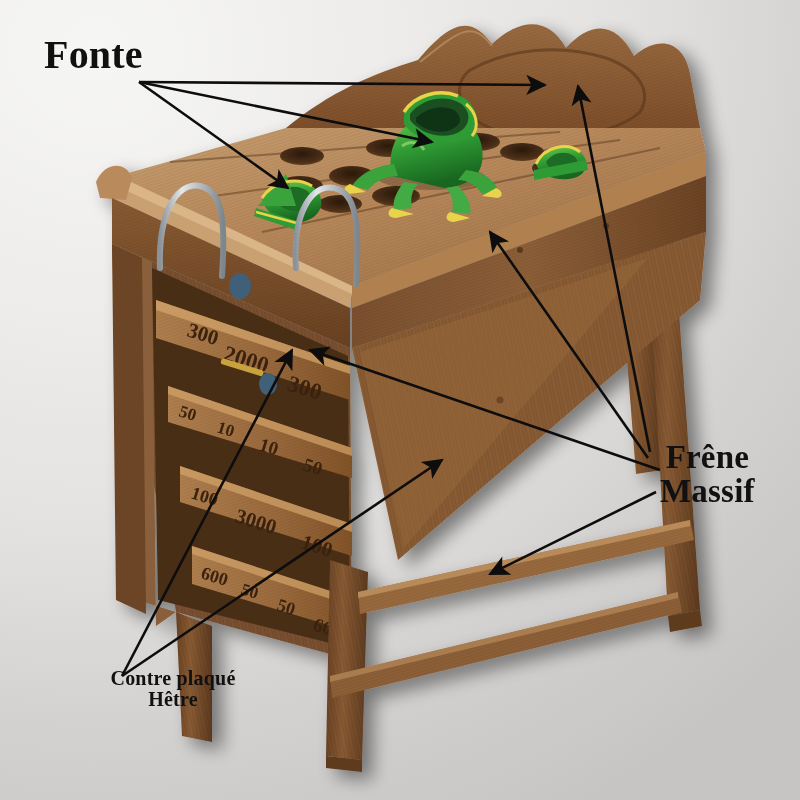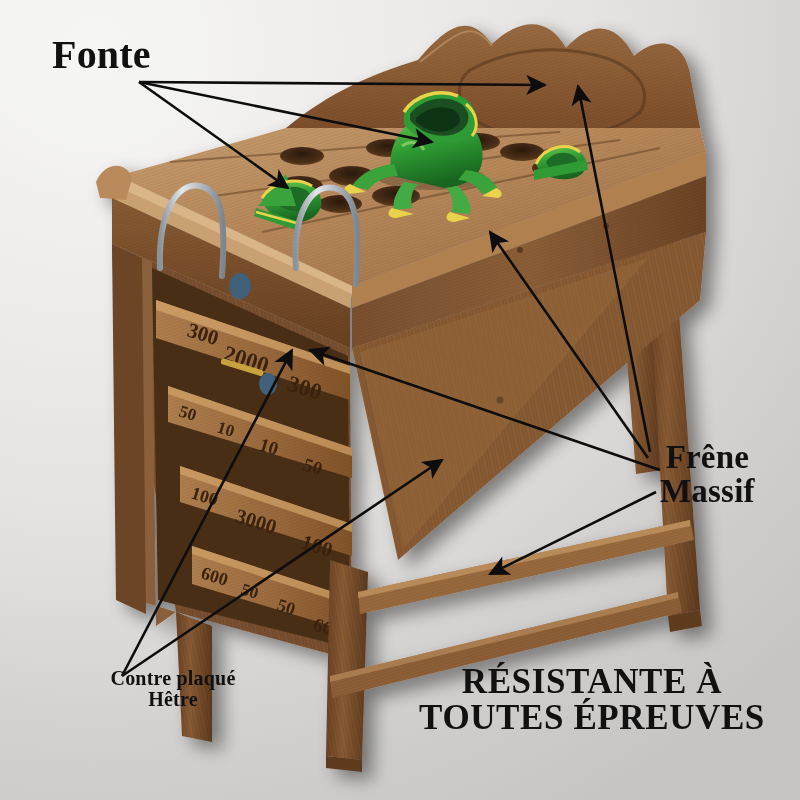--- a/index.html
+++ b/index.html
@@ -13,21 +13,21 @@
     position:relative;width:800px;height:800px;overflow:hidden;
     background:
       radial-gradient(120% 110% at 12% 6%, #f6f6f5 0%, #eeedec 28%, #e3e2e1 55%, #d2d1d0 78%, #c6c5c4 100%);
   }
   #art{position:absolute;inset:0;width:800px;height:800px;}
   .lbl{
     position:absolute;color:#111;font-weight:700;
     font-family:"Liberation Serif", serif;
     line-height:1.04;white-space:pre-line;letter-spacing:.2px;
   }
-  #lbl-fonte{left:52px;top:34px;font-size:40px;}
+  #lbl-fonte{left:44px;top:34px;font-size:40px;}
   #lbl-frene{left:660px;top:440px;font-size:33px;text-align:center;}
   #lbl-contre{left:18px;top:668px;font-size:20px;text-align:center;width:310px;}
   #lbl-resist{left:392px;top:664px;font-size:35px;text-align:center;width:400px;letter-spacing:.6px;}
 </style>
 </head>
 <body>
 
 <div id="stage">
 
   <svg id="art" viewBox="0 0 800 800" xmlns="http://www.w3.org/2000/svg">
@@ -307,16 +307,14 @@
   </svg>
 
   <div class="lbl" id="lbl-fonte">Fonte</div>
 
   <div class="lbl" id="lbl-frene">Frêne
 Massif</div>
 
   <div class="lbl" id="lbl-contre">Contre plaqué
 Hêtre</div>
 
-  <div class="lbl" id="lbl-resist">RÉSISTANTE À
-TOUTES ÉPREUVES</div>
 
 </div>
 
 </body></html>

